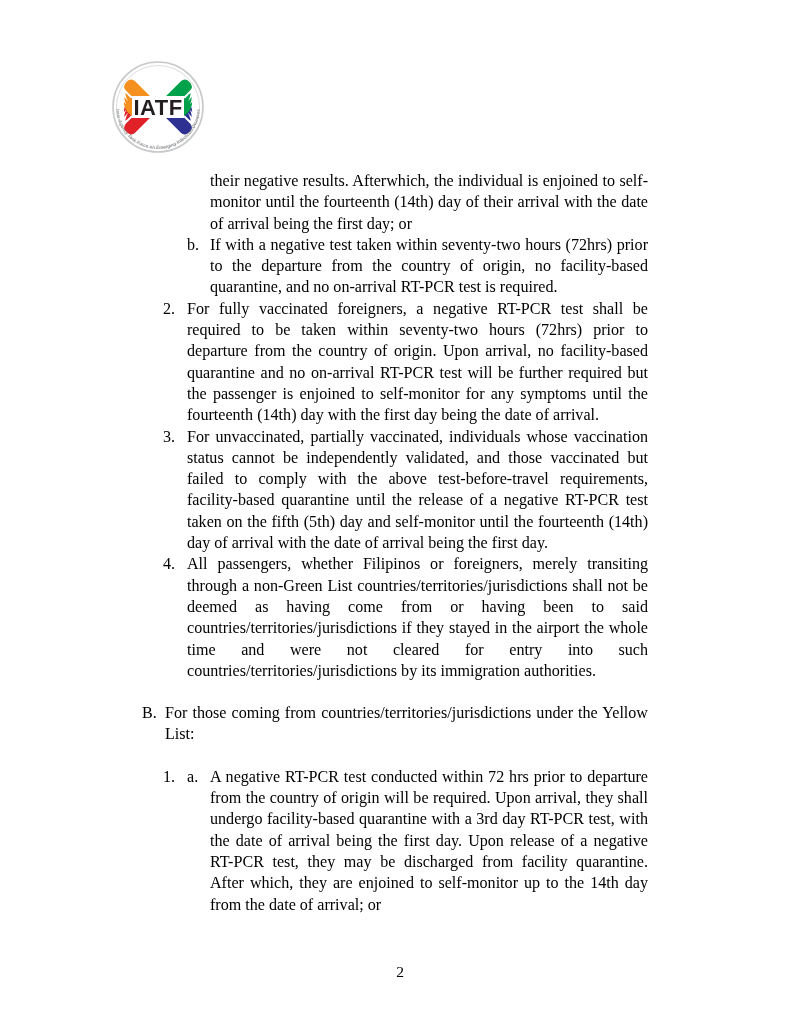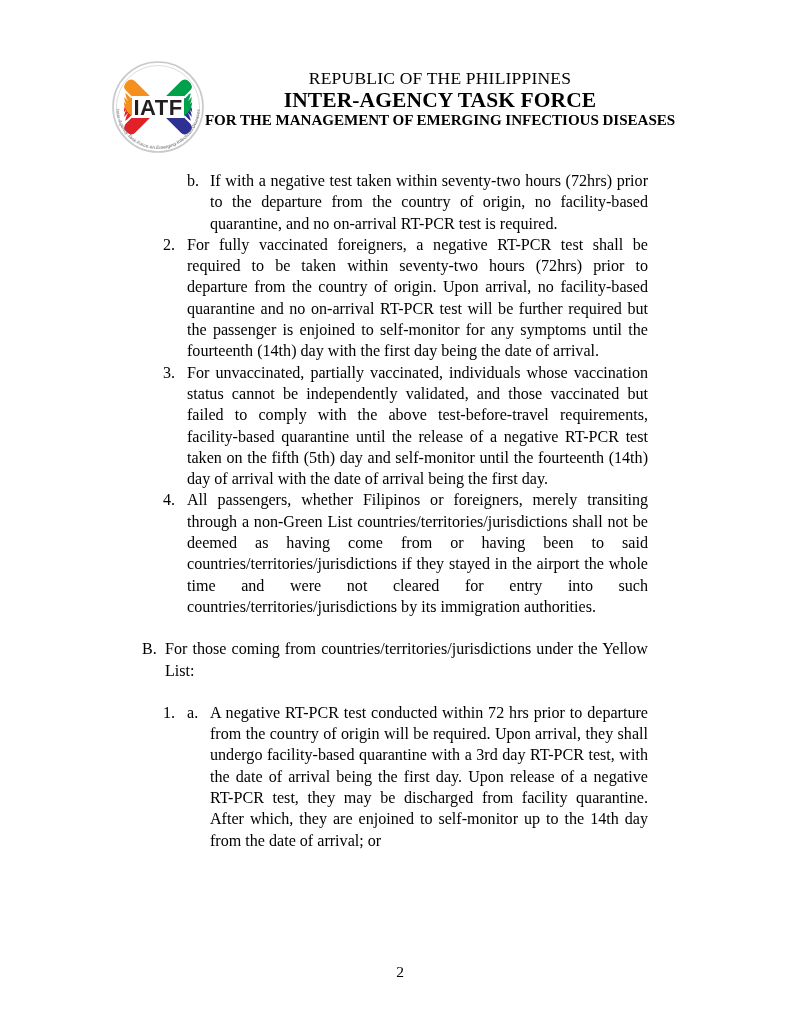--- a/index.html
+++ b/index.html
@@ -218,29 +218,25 @@
 
         <defs>
           <path id="arcpath" d="M 8 52 A 42 42 0 0 0 92 52"></path>
         </defs>
         <text font-family="Liberation Sans, DejaVu Sans, sans-serif" font-size="4.6" fill="#6D6E71" letter-spacing="0.15">
           <textPath href="#arcpath" startOffset="50%" text-anchor="middle">Inter-Agency Task Force on Emerging Infectious Diseases</textPath>
         </text>
       </svg>
     </div>
 
-    <div class="header-text">
-      <div class="hdr-line1">REPUBLIC OF THE PHILIPPINES</div>
-      <div class="hdr-line2">INTER-AGENCY TASK FORCE</div>
-      <div class="hdr-line3">FOR THE MANAGEMENT OF EMERGING INFECTIOUS DISEASES</div>
-    </div>
   </div>
 
   <div class="body-block">
 
+    <p class="para cont-a">their negative results. Afterwhich, the individual is enjoined to self-monitor until the fourteenth (14th) day of their arrival with the date of arrival being the first day; or</p>
 
     <div class="para lvl3">
       <span class="marker">b.</span>
       <span>If with a negative test taken within seventy-two hours (72hrs) prior to the departure from the country of origin, no facility-based quarantine, and no on-arrival RT-PCR test is required.</span>
     </div>
 
     <div class="para lvl2">
       <span class="marker">2.</span>
       <span>For fully vaccinated foreigners, a negative RT-PCR test shall be required to be taken within seventy-two hours (72hrs) prior to departure from the country of origin. Upon arrival, no facility-based quarantine and no on-arrival RT-PCR test will be further required but the passenger is enjoined to self-monitor for any symptoms until the fourteenth (14th) day with the first day being the date of arrival.</span>
     </div>

